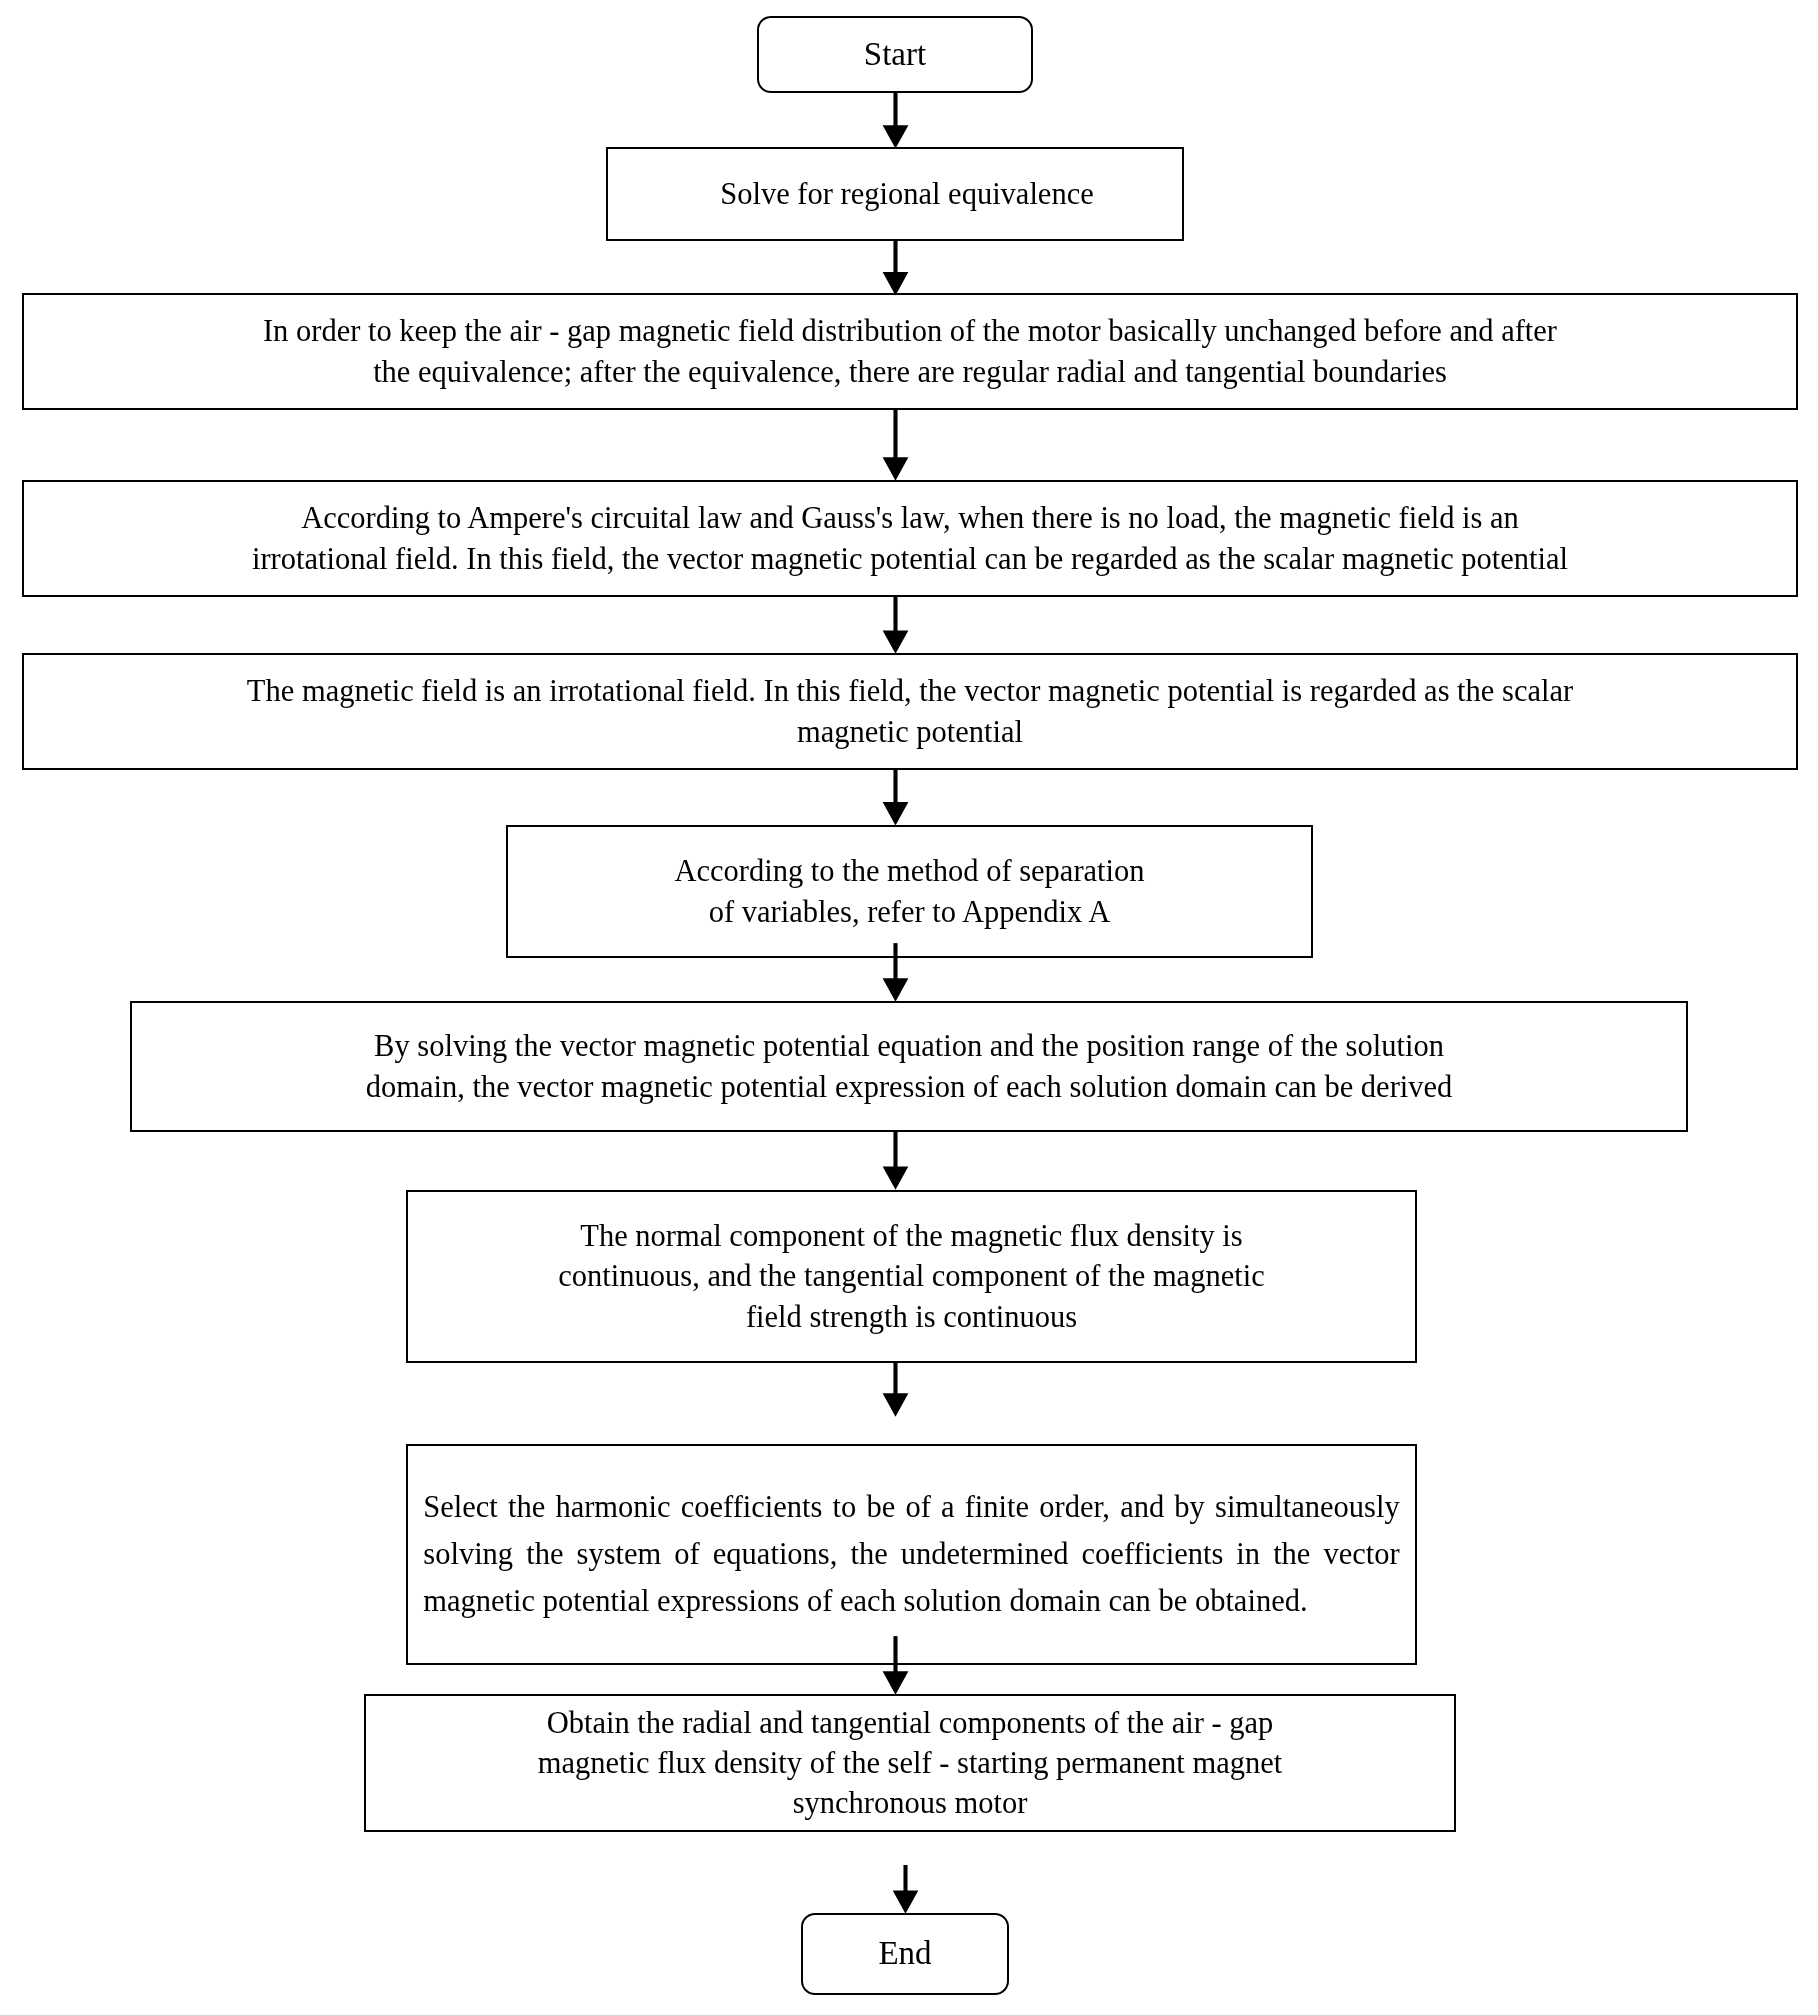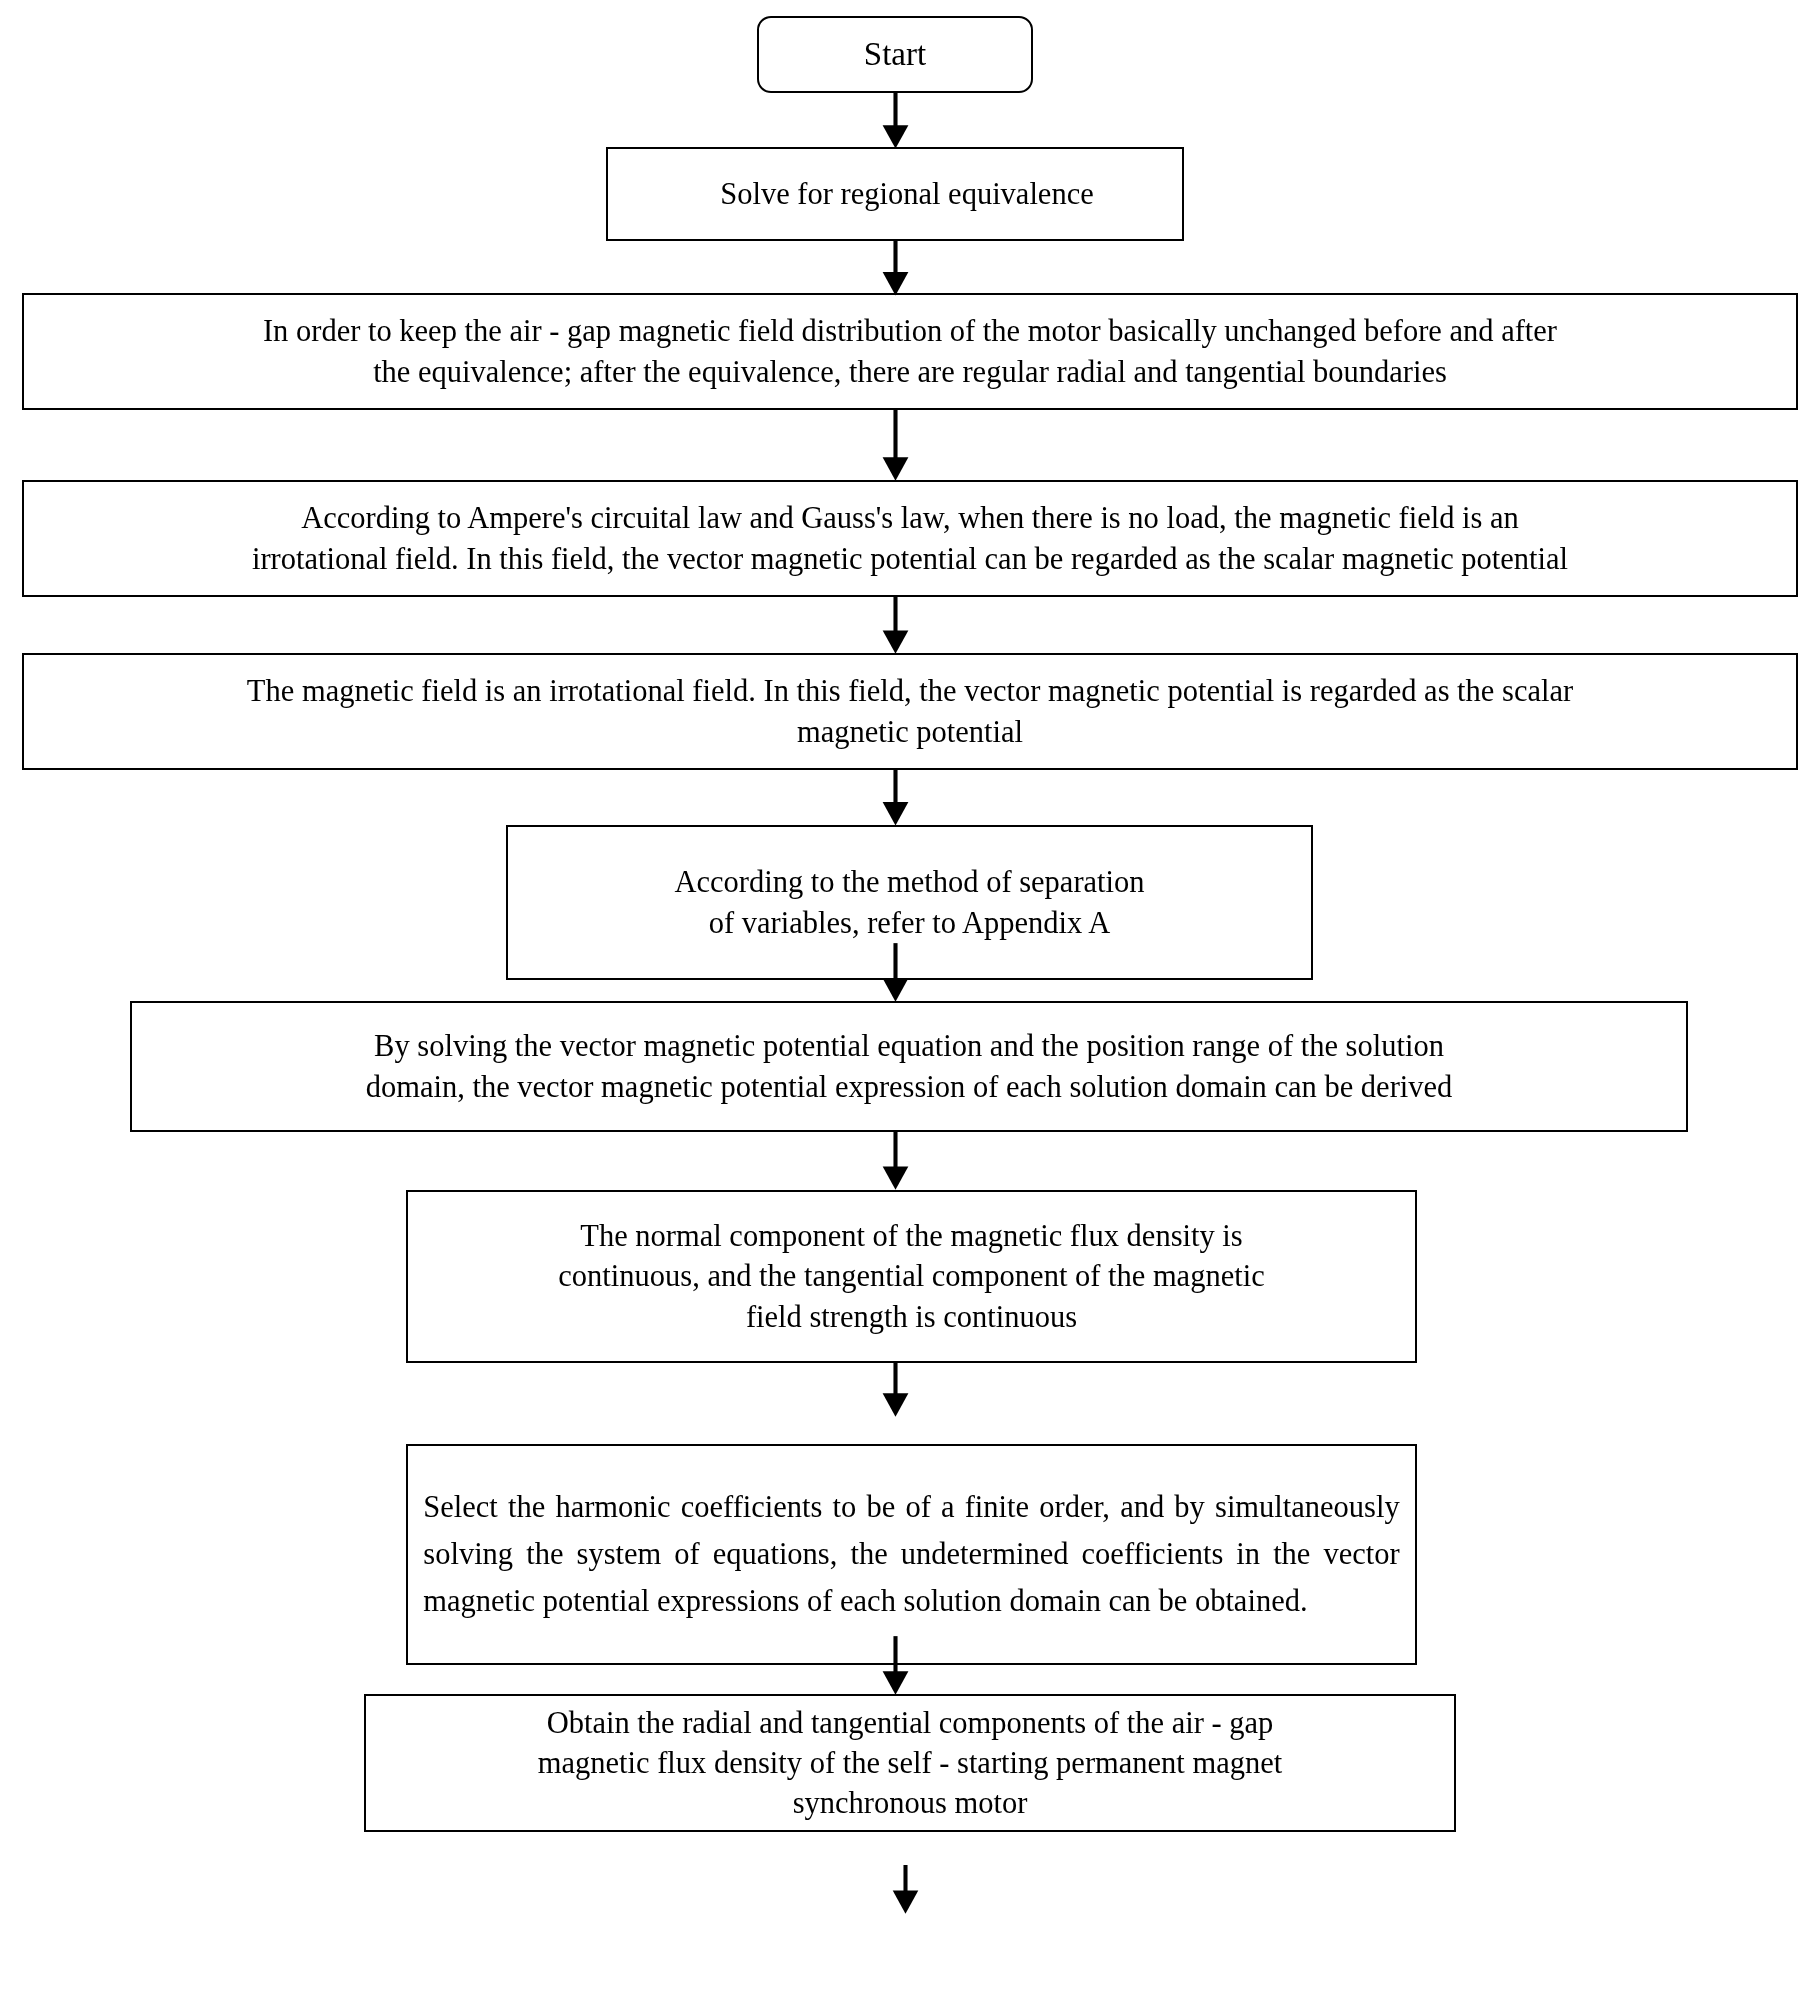--- a/index.html
+++ b/index.html
@@ -78,21 +78,21 @@
   <div class="node" style="left:22px; top:480px; width:1776px; height:117px;">
     <span class="txt">According to Ampere's circuital law and Gauss's law, when there is no load, the magnetic field is an
 irrotational field. In this field, the vector magnetic potential can be regarded as the scalar magnetic potential</span>
   </div>
 
   <div class="node" style="left:22px; top:653px; width:1776px; height:117px;">
     <span class="txt">The magnetic field is an irrotational field. In this field, the vector magnetic potential is regarded as the scalar
 magnetic potential</span>
   </div>
 
-  <div class="node" style="left:506px; top:825px; width:807px; height:155px;">
+  <div class="node" style="left:506px; top:825px; width:807px; height:133px;">
     <span class="txt">According to the method of separation
 of variables, refer to Appendix A</span>
   </div>
 
   <div class="node" style="left:130px; top:1001px; width:1558px; height:131px;">
     <span class="txt">By solving the vector magnetic potential equation and the position range of the solution
 domain, the vector magnetic potential expression of each solution domain can be derived</span>
   </div>
 
   <div class="node" style="left:406px; top:1190px; width:1011px; height:173px;">
@@ -104,20 +104,23 @@
   <div class="node justify" style="left:406px; top:1444px; width:1011px; height:221px;">
     <span class="txt">Select the harmonic coefficients to be of a finite order, and by simultaneously solving the system of equations, the undetermined coefficients in the vector magnetic potential expressions of each solution domain can be obtained.</span>
   </div>
 
   <div class="node" style="left:364px; top:1694px; width:1092px; height:138px;">
     <span class="txt">Obtain the radial and tangential components of the air - gap
 magnetic flux density of the self - starting permanent magnet
 synchronous motor</span>
   </div>
 
+  <div class="node terminator" style="left:801px; top:1913px; width:208px; height:82px;">
+    <span class="txt">End</span>
+  </div>
 
   <div class="connector" style="left:875px; top:91px; width:41px; height:59px;">
     <svg width="41" height="59" viewBox="0 0 70 100" aria-hidden="true">
       <line x1="35" y1="0" x2="35" y2="62" stroke="#000" stroke-width="7"></line>
       <polygon points="13,58 57,58 35,98" fill="#000"></polygon>
     </svg>
   </div>
 
   <div class="connector" style="left:875px; top:239px; width:41px; height:58px;">
     <svg width="41" height="58" viewBox="0 0 70 98" aria-hidden="true">

